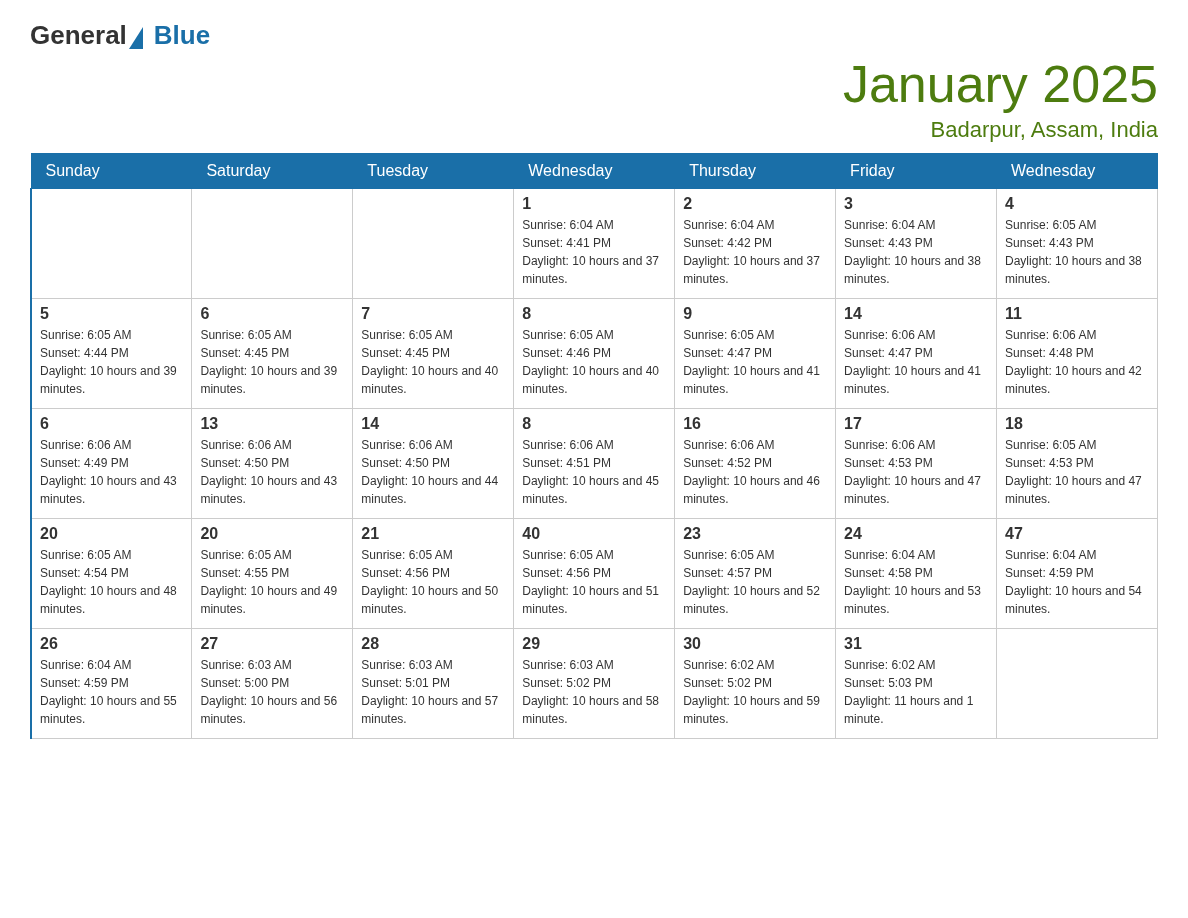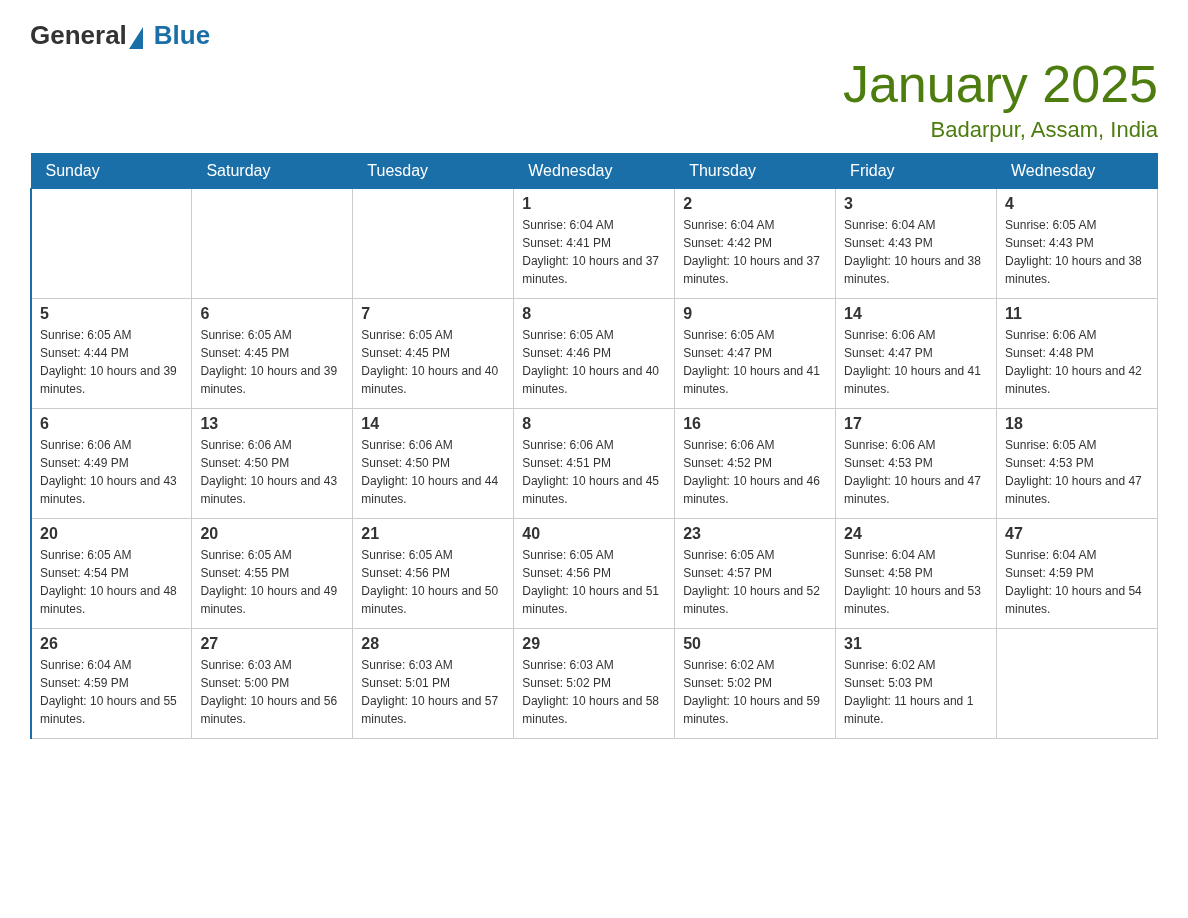--- a/index.html
+++ b/index.html
@@ -254,21 +254,21 @@
         </td>
         <td>
           <span class="day-number">28</span>
           <div class="day-info">Sunrise: 6:03 AM<br>Sunset: 5:01 PM<br>Daylight: 10 hours and 57 minutes.</div>
         </td>
         <td>
           <span class="day-number">29</span>
           <div class="day-info">Sunrise: 6:03 AM<br>Sunset: 5:02 PM<br>Daylight: 10 hours and 58 minutes.</div>
         </td>
         <td>
-          <span class="day-number">50</span>
+          <span class="day-number">30</span>
           <div class="day-info">Sunrise: 6:02 AM<br>Sunset: 5:02 PM<br>Daylight: 10 hours and 59 minutes.</div>
         </td>
         <td>
           <span class="day-number">31</span>
           <div class="day-info">Sunrise: 6:02 AM<br>Sunset: 5:03 PM<br>Daylight: 11 hours and 1 minute.</div>
         </td>
         <td></td>
       </tr>
     </tbody>
 </table>

